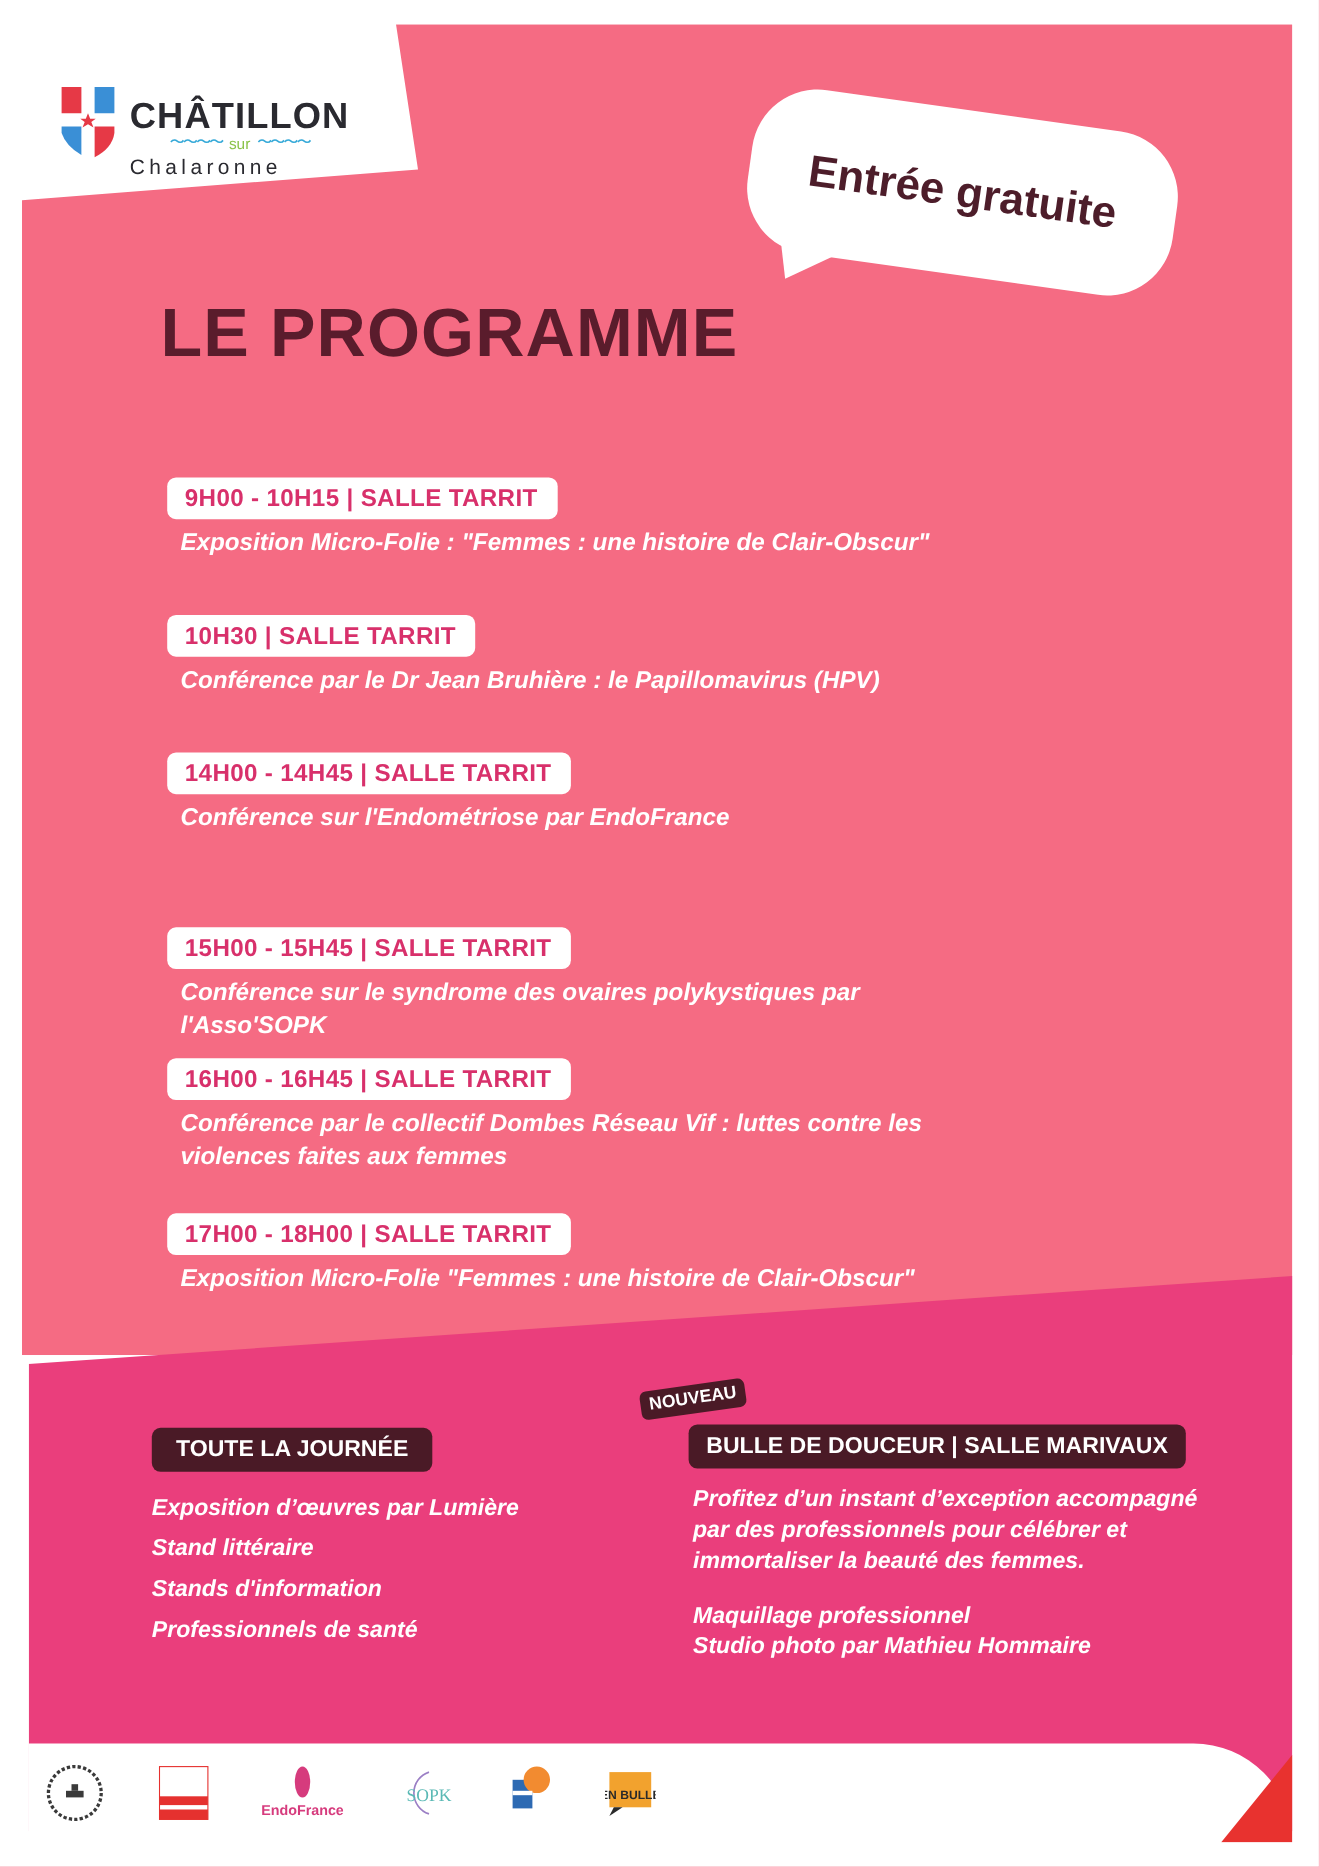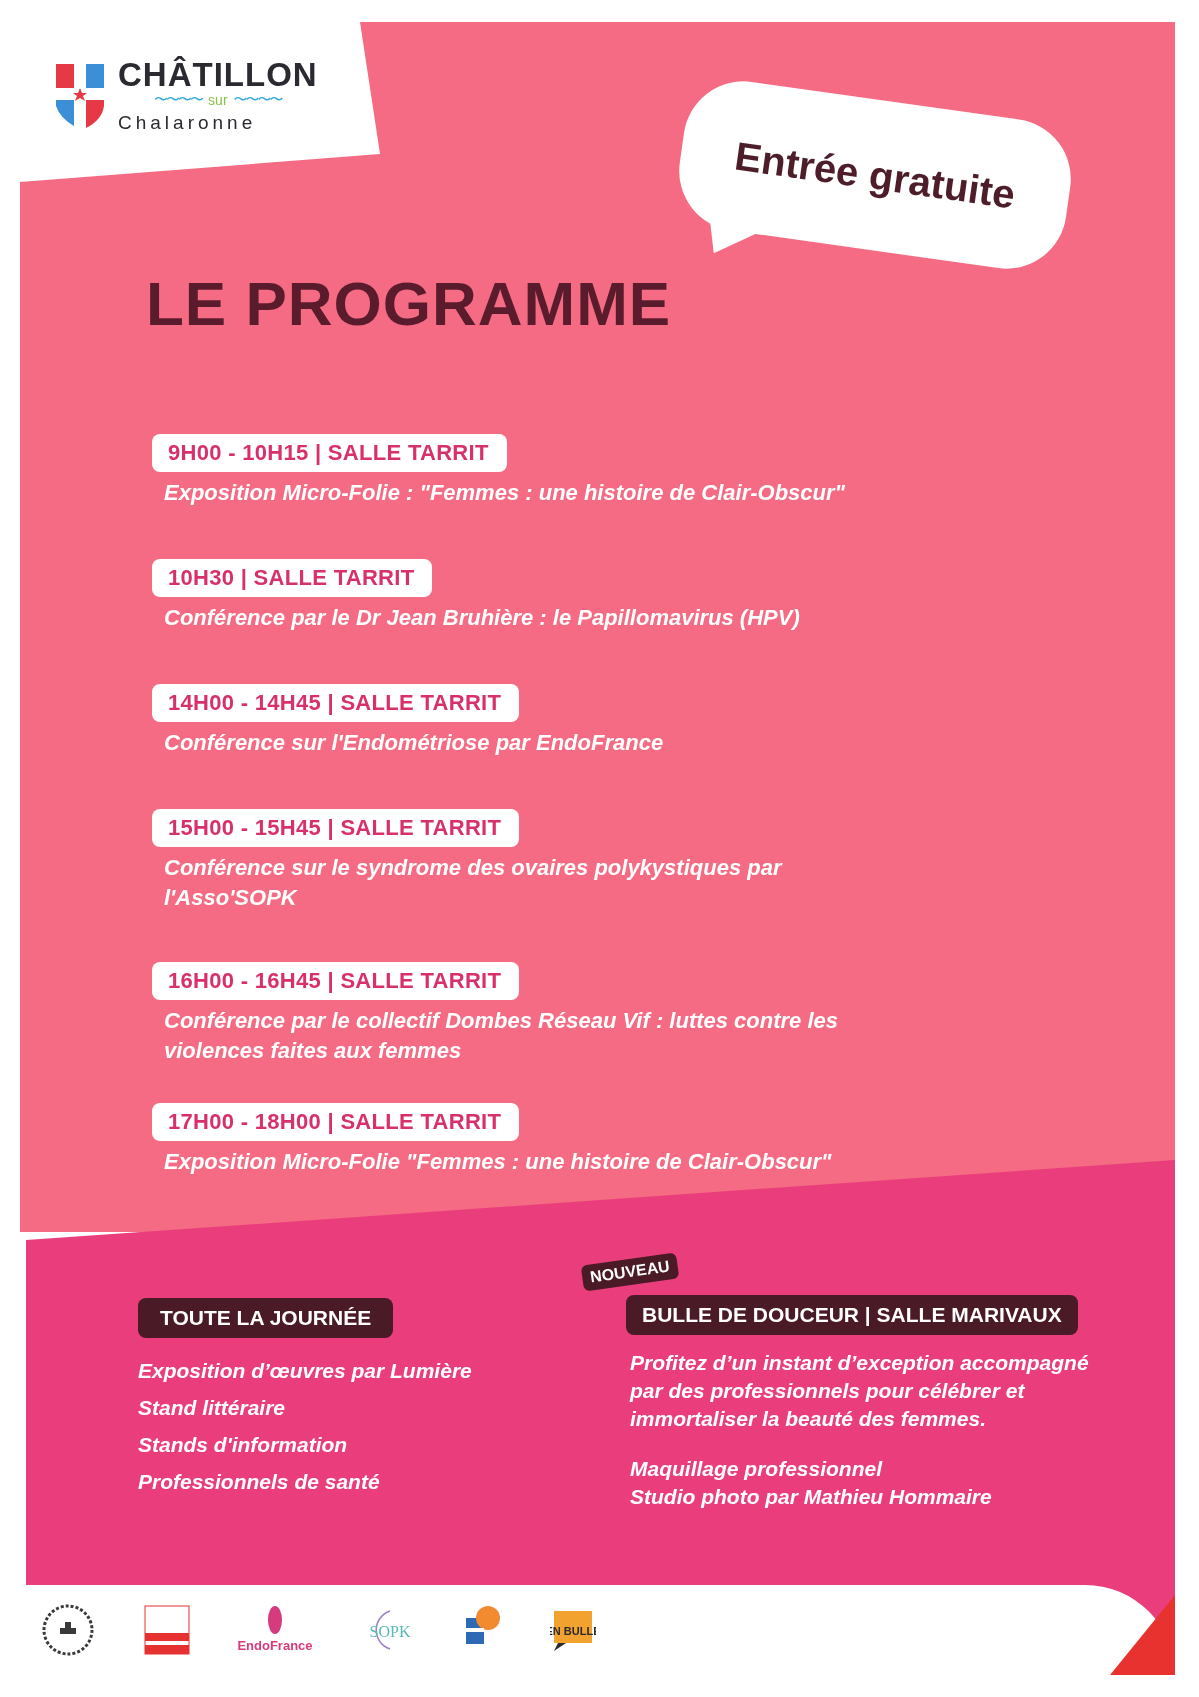--- a/index.html
+++ b/index.html
@@ -25,21 +25,21 @@
   }
   .corner-red {
     position:absolute; left:1110px; top:1595px; width:65px; height:80px;
     background:#e8322f;
     clip-path: polygon(100% 0, 100% 100%, 0 100%);
   }
   
   .logo { position:absolute; left:52px; top:58px; display:flex; align-items:center; }
   .shield { width:56px; height:76px; position:relative; margin-right:10px; }
   .logo-text { display:flex; flex-direction:column; }
-  .logo-name { font-weight:bold; font-size:33px; color:#2a2a30; letter-spacing:1px; line-height:34px; }
+  .logo-name { font-weight:bold; font-size:33px; color:#2a2a30; letter-spacing:1px; line-height:34px;margin-top:30px; }
   .logo-sur { display:flex; align-items:center; justify-content:center; font-size:14px; color:#8bc34a; height:16px; gap:6px; }
   .wave { color:#35a9d8; font-size:14px; letter-spacing:-2px; }
   .logo-sub { font-size:19px; color:#2a2a30; letter-spacing:4px; line-height:30px; }
 
   
   .bubble {
     position:absolute; left:680px; top:100px; width:390px; height:150px;
     background:#ffffff; border-radius:60px;
     transform: rotate(8deg);
     display:flex; align-items:center; justify-content:center;
@@ -136,21 +136,21 @@
   <div class="desc">Exposition Micro-Folie : "Femmes : une histoire de Clair-Obscur"</div>
 </div>
 <div class="event" style="top:559px;">
   <div class="tag">10H30 | SALLE TARRIT</div>
   <div class="desc">Conférence par le Dr Jean Bruhière : le Papillomavirus (HPV)</div>
 </div>
 <div class="event" style="top:684px;">
   <div class="tag">14H00 - 14H45 | SALLE TARRIT</div>
   <div class="desc">Conférence sur l'Endométriose par EndoFrance</div>
 </div>
-<div class="event" style="top:809px;">
+<div class="event" style="top:843px;">
   <div class="tag">15H00 - 15H45 | SALLE TARRIT</div>
   <div class="desc" style="max-width:720px;">Conférence sur le syndrome des ovaires polykystiques par l'Asso'SOPK</div>
 </div>
 <div class="event" style="top:962px;">
   <div class="tag">16H00 - 16H45 | SALLE TARRIT</div>
   <div class="desc" style="max-width:760px;">Conférence par le collectif Dombes Réseau Vif : luttes contre les violences faites aux femmes</div>
 </div>
 <div class="event" style="top:1103px;">
   <div class="tag">17H00 - 18H00 | SALLE TARRIT</div>
   <div class="desc">Exposition Micro-Folie "Femmes : une histoire de Clair-Obscur"</div>

